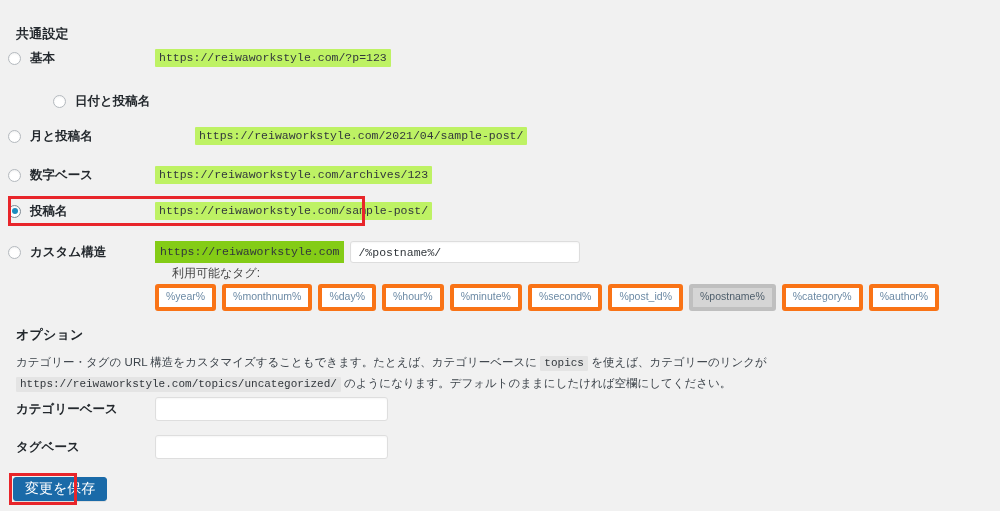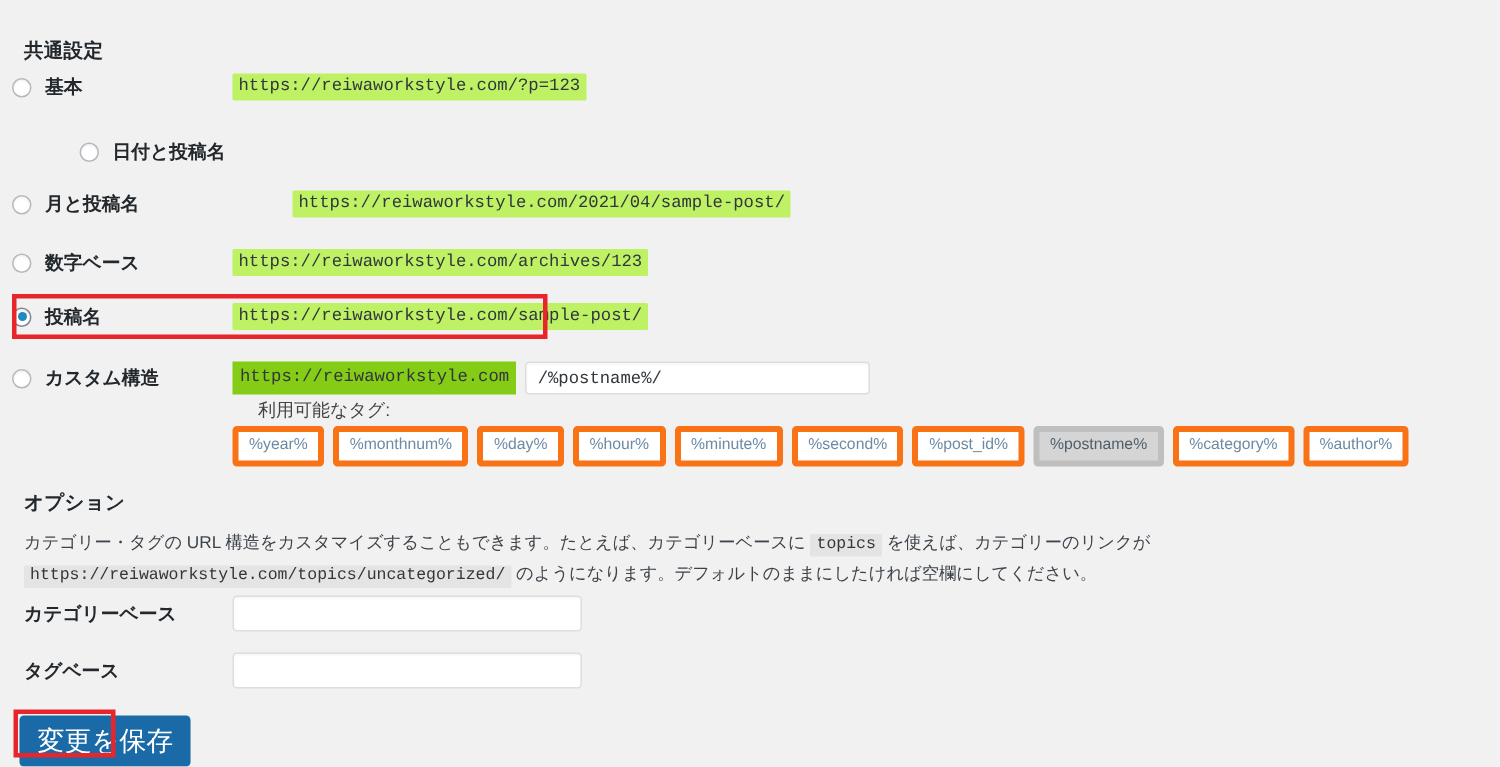--- a/index.html
+++ b/index.html
@@ -234,26 +234,26 @@
     box-sizing: border-box;
     box-shadow: 0 1px 2px rgba(0,0,0,.04) inset;
   }
 
   
   #save-button {
     position: absolute;
     left: 13px;
     top: 477px;
     height: 24px;
-    padding: 16px 11px;
+    padding: 6px 11px;
     background: #1a6aa8;
     border: 1px solid #1a6aa8;
     border-radius: 3px;
     color: #fff;
-    font-size: 18px;
+    font-size: 14px;
     font-weight: normal;
     display: flex;
     align-items: center;
     justify-content: center;
     box-sizing: border-box;
     white-space: nowrap;
     box-shadow: 0 1px 0 rgba(0,0,0,.08);
   }
 </style>
 </head>

